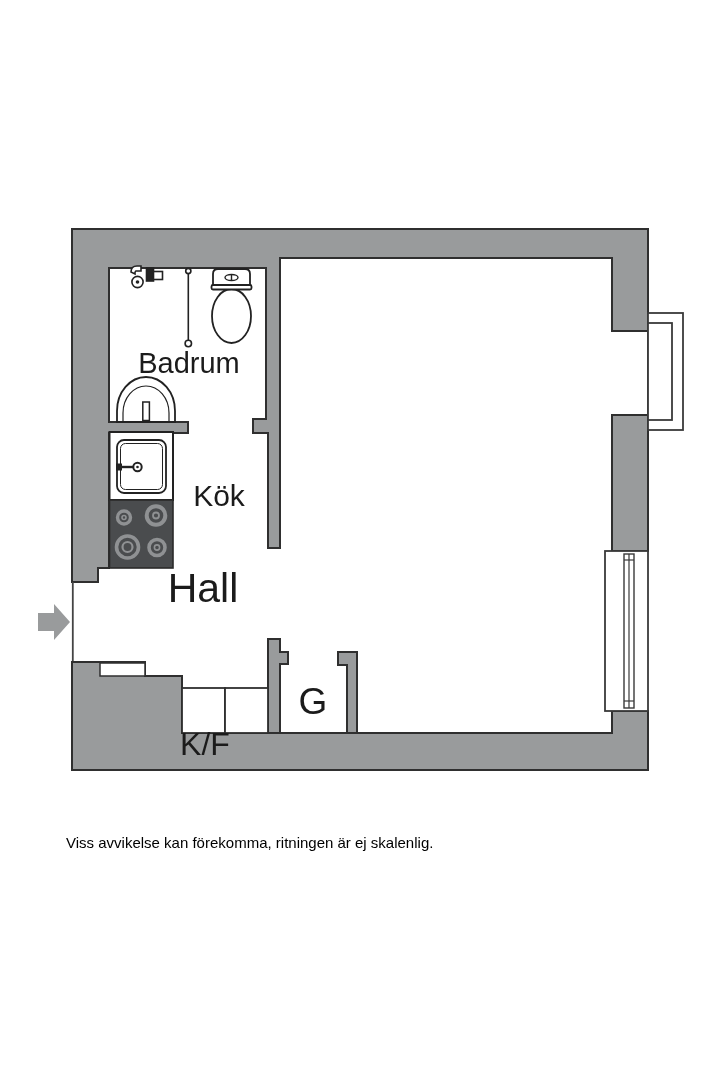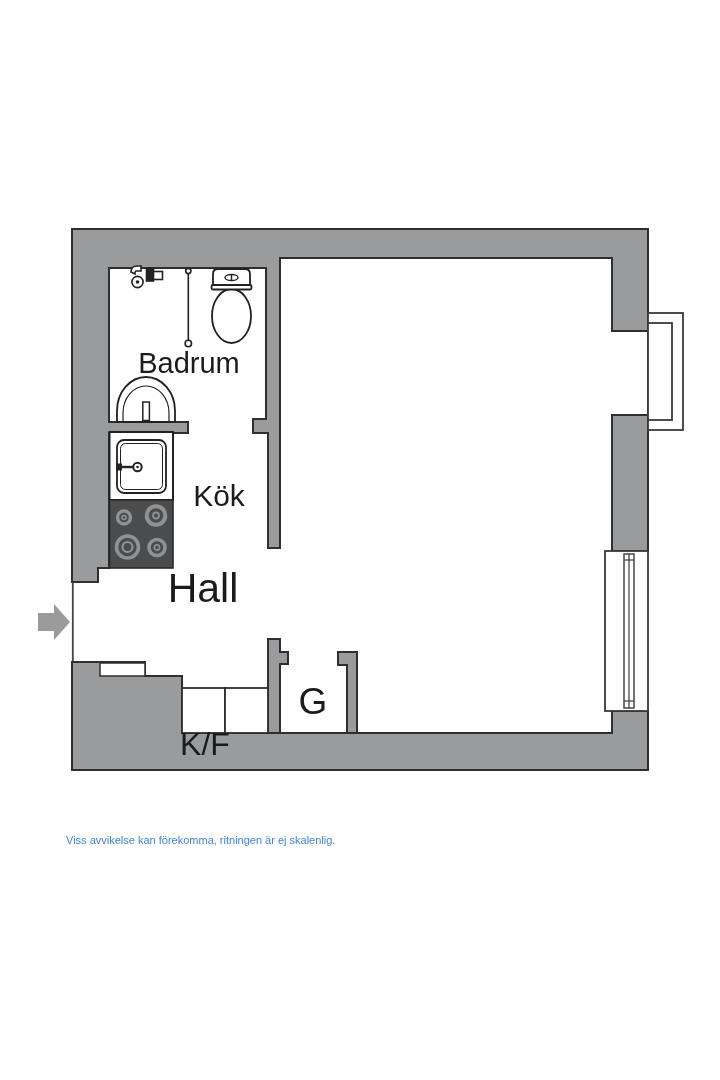--- a/index.html
+++ b/index.html
@@ -12,21 +12,21 @@
     position:absolute;transform:translate(-50%,-50%);
     color:#1b1b1b;white-space:nowrap;line-height:1;letter-spacing:0;
   }
   .lbl-badrum{left:189px;top:363px;font-size:29px;}
   .lbl-kok{left:219px;top:496px;font-size:30px;}
   .lbl-rum{left:453px;top:483px;font-size:39px;}
   .lbl-hall{left:182px;top:588px;font-size:41px;margin-left:21px;}
   .lbl-kf{left:205px;top:709px;font-size:32px;margin-top:35px;}
   .lbl-g{left:313px;top:701px;font-size:37px;}
   .disclaimer{
-    position:absolute;left:66px;top:834px;font-size:11px;color:#3b82f6;white-space:nowrap;
+    position:absolute;left:66px;top:834px;font-size:15px;color:#000000;white-space:nowrap;
   }
 </style>
 </head>
 <body>
 
 <div id="stage">
 
   <svg id="plan-svg" width="720" height="1080" viewBox="0 0 720 1080">
 
     <g stroke="#2f2f2f" stroke-width="2" stroke-linejoin="miter" fill="#999b9c">

